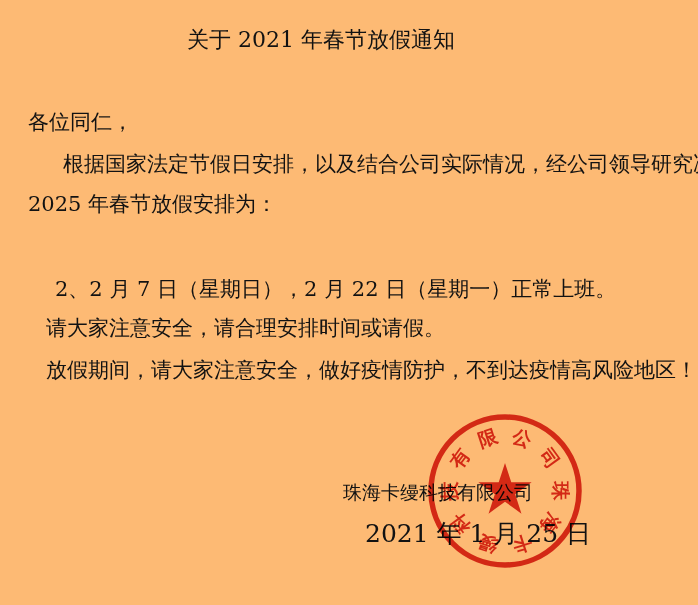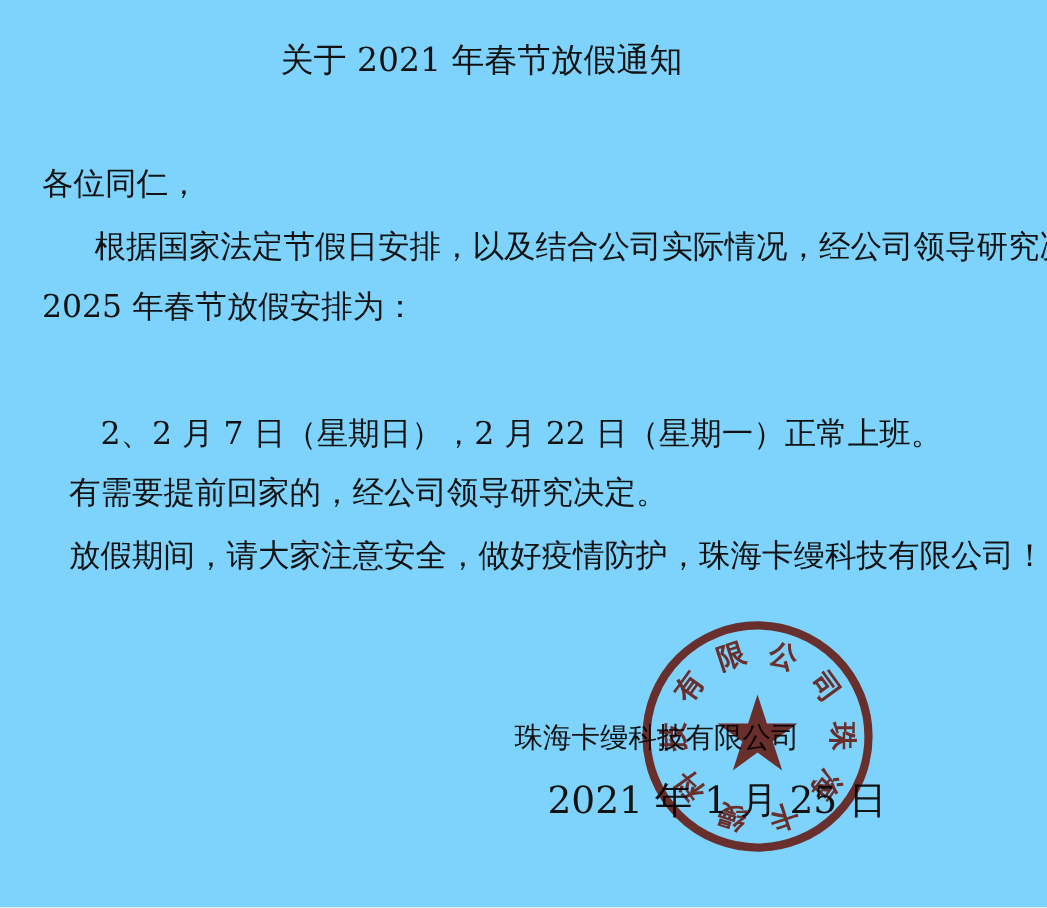--- a/index.html
+++ b/index.html
@@ -1,37 +1,37 @@
 <!DOCTYPE html>
 <html><head>
 <meta charset="utf-8">
 <style>
   html, body { margin: 0; padding: 0; background: #ffffff; }
   .page {
     position: relative;
     width: 698px;
     height: 605px;
-    background: #7dd3fc;
+    background: #fdba74;
     font-family: "DejaVu Serif", "Liberation Serif", serif;
     color: #121212;
     overflow: hidden;
   }
   .line { position: absolute; white-space: nowrap; font-size: 21px; line-height: 26px; }
   .doc-title {
     position: absolute;
     left: 0; right: 56px; top: 25px;
     text-align: center;
     font-size: 22px;
     white-space: nowrap;
   }
   .salutation { left: 28px; top: 109px; }
   .p0 { left: 63px; top: 151px; }
   .p1 { left: 28px; top: 191px; }
   .p2 { left: 55px; top: 235px; }
-  .p3 { left: 55px; top: 276px; margin-left: 12px; }
+  .p3 { left: 55px; top: 276px; }
   .p4 { left: 46px; top: 315px; }
   .p5 { left: 46px; top: 357px; }
   .sig-company { left: 343px; top: 479px; font-size: 19px; }
   .sig-date { left: 365px; top: 521px; font-size: 25px; }
   .seal {
     position: absolute;
     left: 425px; top: 411px;
     width: 160px; height: 160px;
     mix-blend-mode: multiply;
     opacity: 0.93;
@@ -55,22 +55,22 @@
 
 <div class="page">
 
   <div class="doc-title">关于 2021 年春节放假通知</div>
 
   <div class="line salutation">各位同仁，</div>
 
   <div class="line p0">根据国家法定节假日安排，以及结合公司实际情况，经公司领导研究决定，</div>
   <div class="line p1">2025 年春节放假安排为：</div>
   <div class="line p3">2、2 月 7 日（星期日），2 月 22 日（星期一）正常上班。</div>
-  <div class="line p4">有需要提前回家的，经公司领导研究决定。</div>
-  <div class="line p5">放假期间，请大家注意安全，做好疫情防护，珠海卡缦科技有限公司！</div>
+  <div class="line p4">请大家注意安全，请合理安排时间或请假。</div>
+  <div class="line p5">放假期间，请大家注意安全，做好疫情防护，不到达疫情高风险地区！</div>
 
   <div class="line sig-company">珠海卡缦科技有限公司</div>
   <div class="line sig-date">2021 年 1 月 25 日</div>
 
   <div class="seal">
     <svg width="160" height="160" viewBox="0 0 160 160">
       <circle cx="80" cy="80" r="74" fill="none" stroke="#d2291d" stroke-width="5.5"></circle>
       <polygon fill="#d2291d" points="80,52 86.29,71.34 106.63,71.35 90.18,83.31 96.46,102.65 80,90.7 63.54,102.65 69.82,83.31 53.37,71.35 73.71,71.34"></polygon>
     </svg>
   <span class="seal-char" style="transform: rotate(90deg) translate(0px, -56px);">珠</span>

